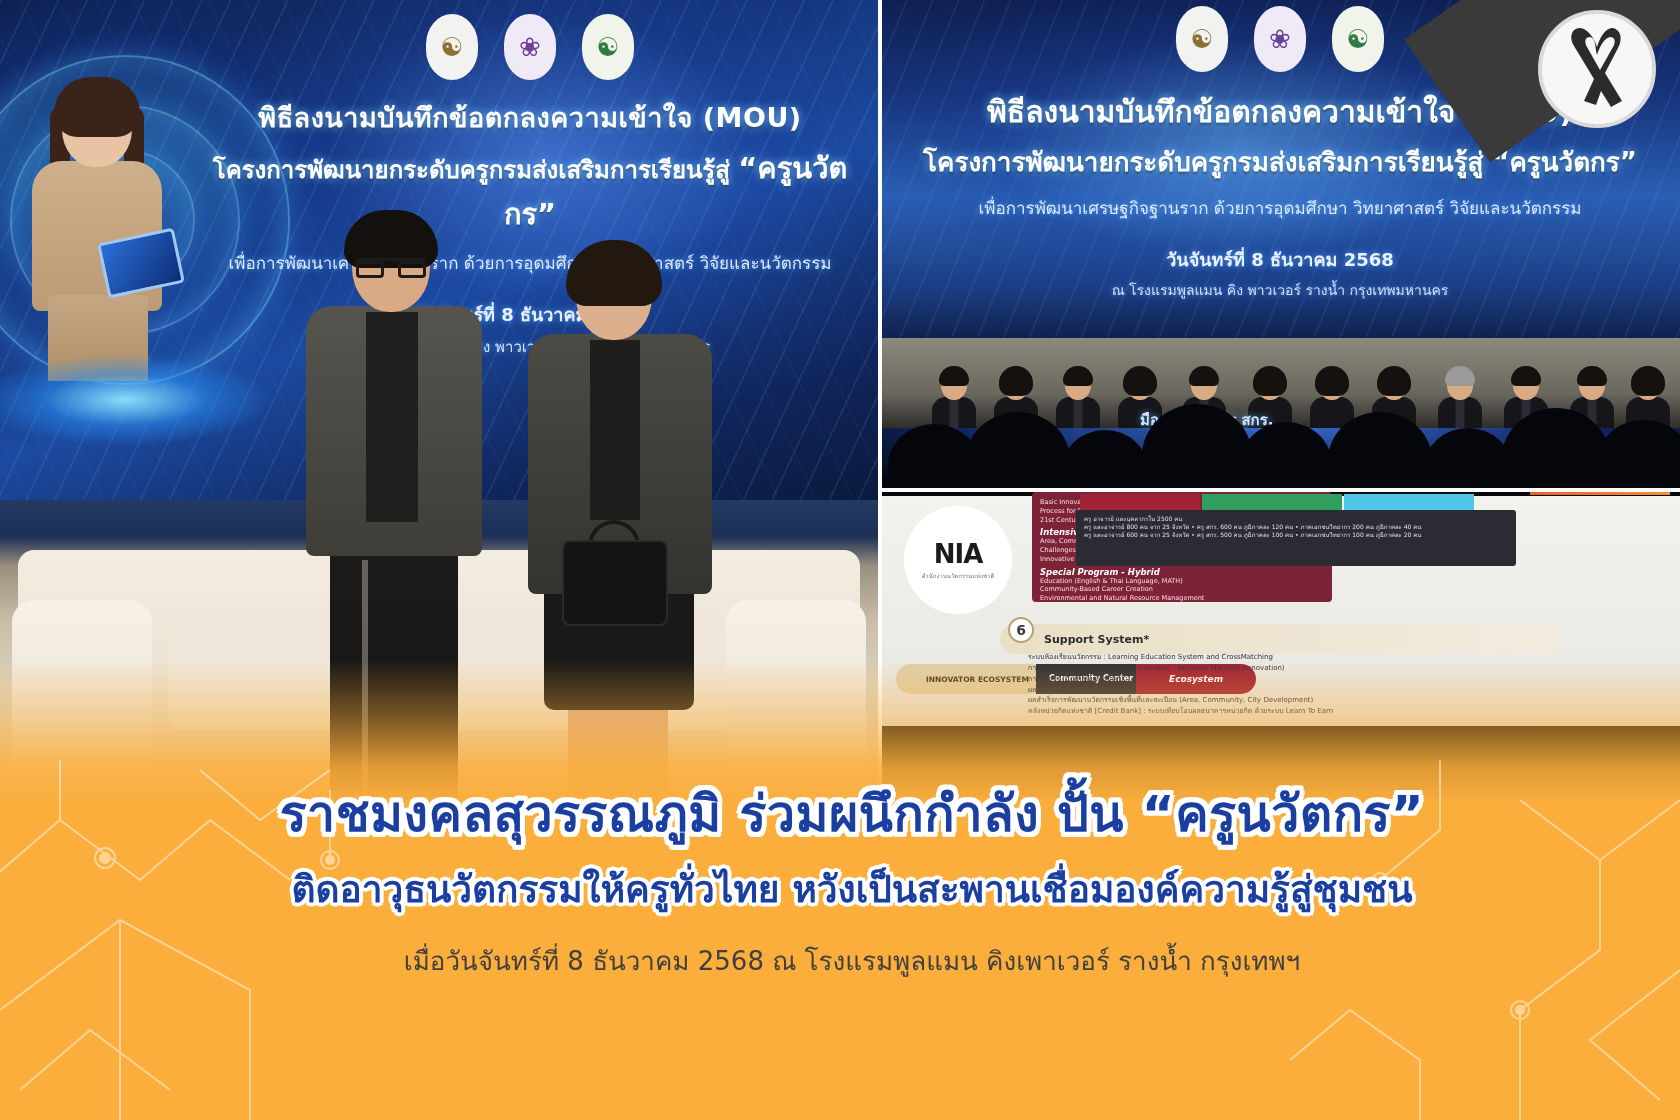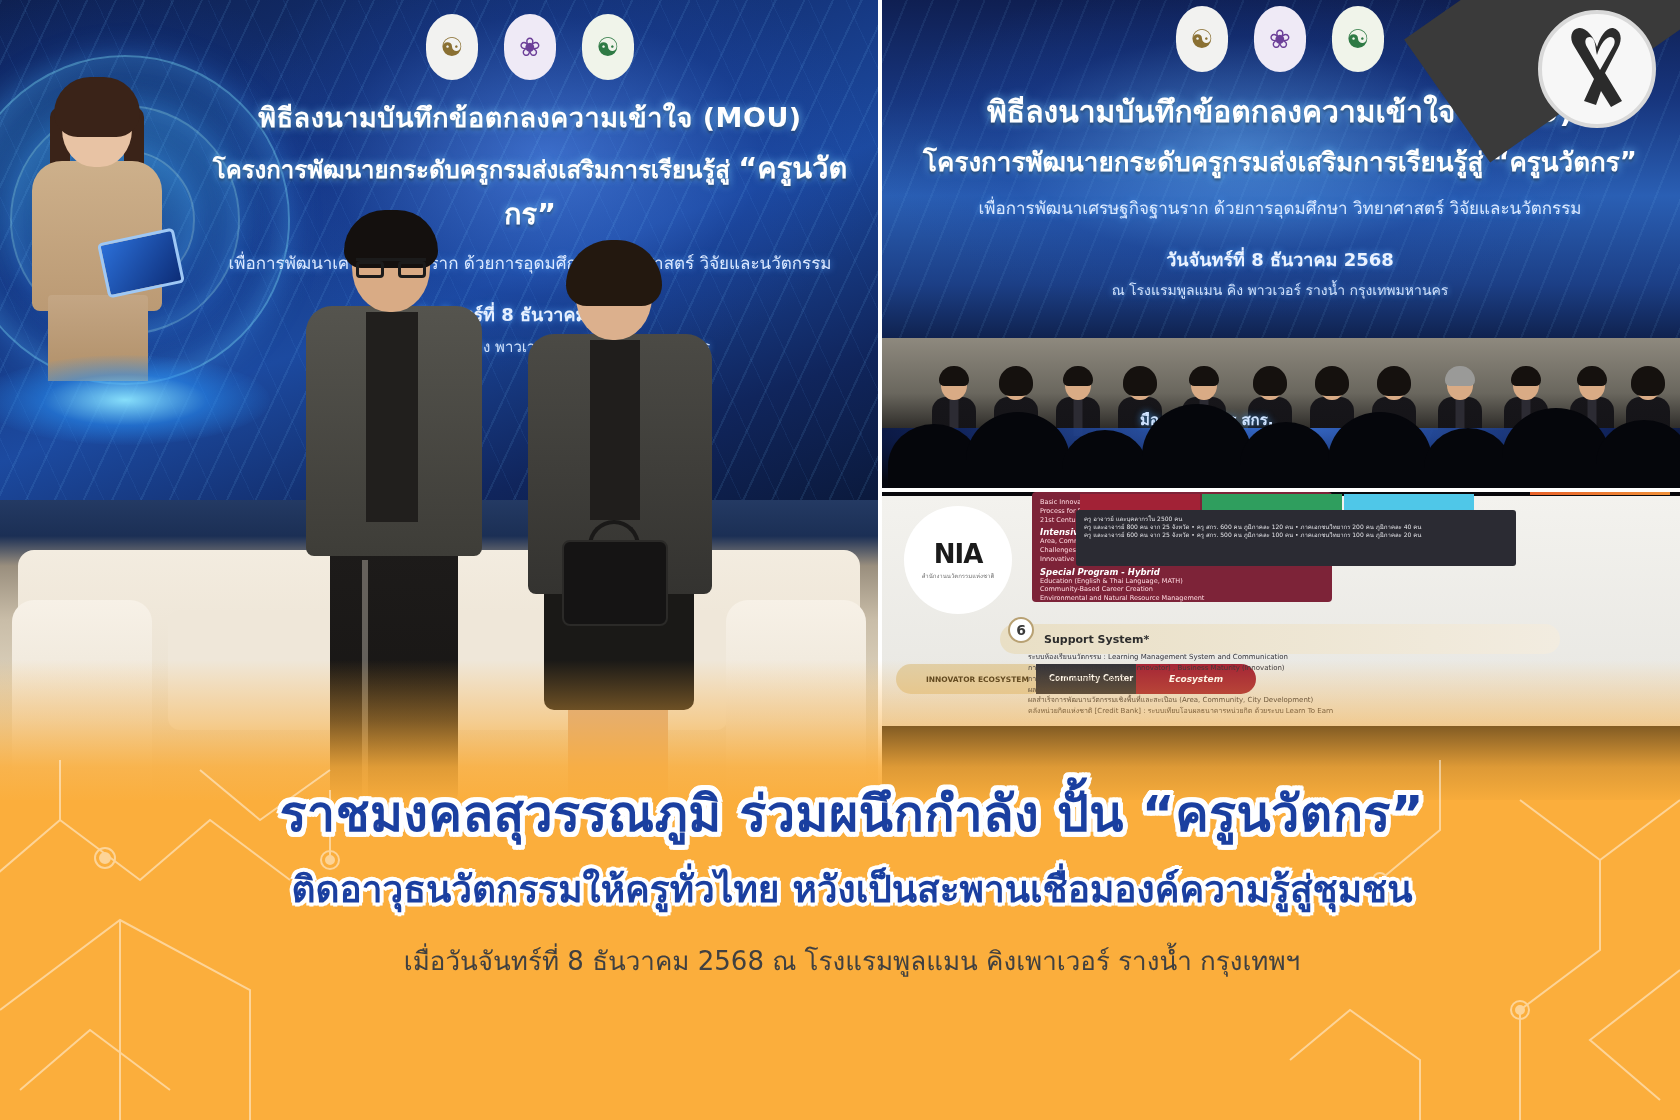--- a/index.html
+++ b/index.html
@@ -456,21 +456,21 @@
           <div class="eco-dark">Community Center</div>
           <div class="eco-red">Ecosystem</div>
         </div>
 
         <div class="rb-support">
           <span class="lab">Support System*</span>
         </div>
         <div class="rb-num" style="left:128px; top:121px;">6</div>
 
         <div class="rb-bullets">
-          <div class="bl">ระบบห้องเรียนนวัตกรรม : Learning Management System and Communication</div>
+          <div class="bl">ระบบห้องเรียนนวัตกรรม : Learning Education System and CrossMatching</div>
           <div class="bl">การประเมิน [Evaluation] : HAS (Innovator) , Business Maturity (Innovation)</div>
           <div class="bl">การสื่อสาร [Communication] :</div>
           <div class="bl">ผลสำเร็จการพัฒนาครู</div>
           <div class="bl">ผลสำเร็จการพัฒนานวัตกรรมเชิงพื้นที่และสะเปือน (Area, Community, City Development)</div>
           <div class="bl">คลังหน่วยกิตแห่งชาติ [Credit Bank] : ระบบเทียบโอนผลธนาคารหน่วยกิต ด้วยระบบ Learn To Earn</div>
         </div>
       </div>
 
       <div class="rb-panel">
         <div class="pan" style="left:26px;">

